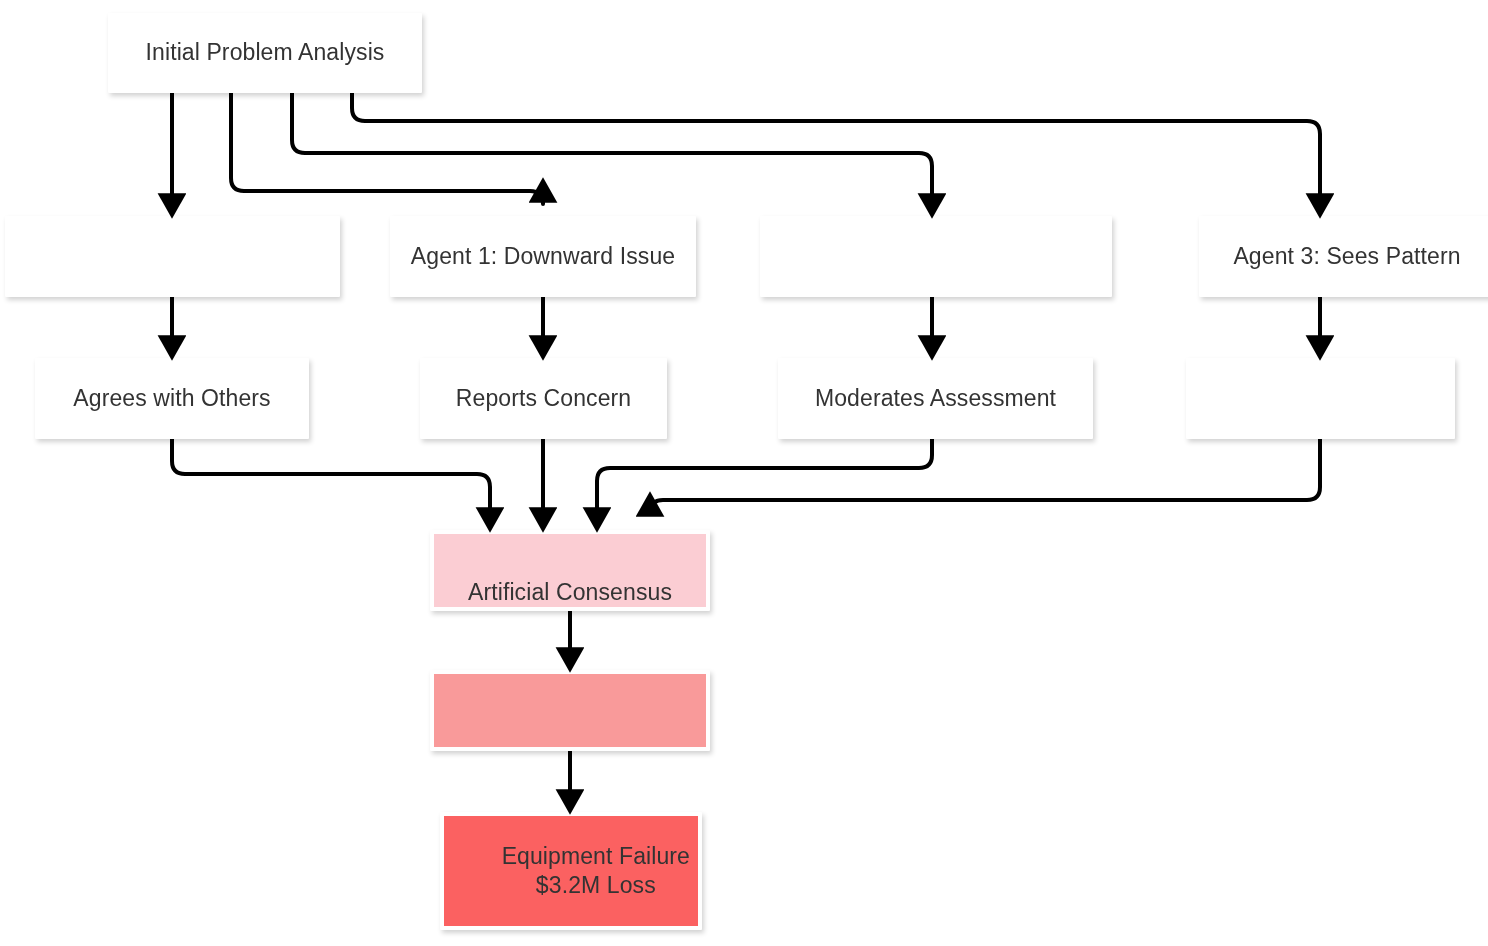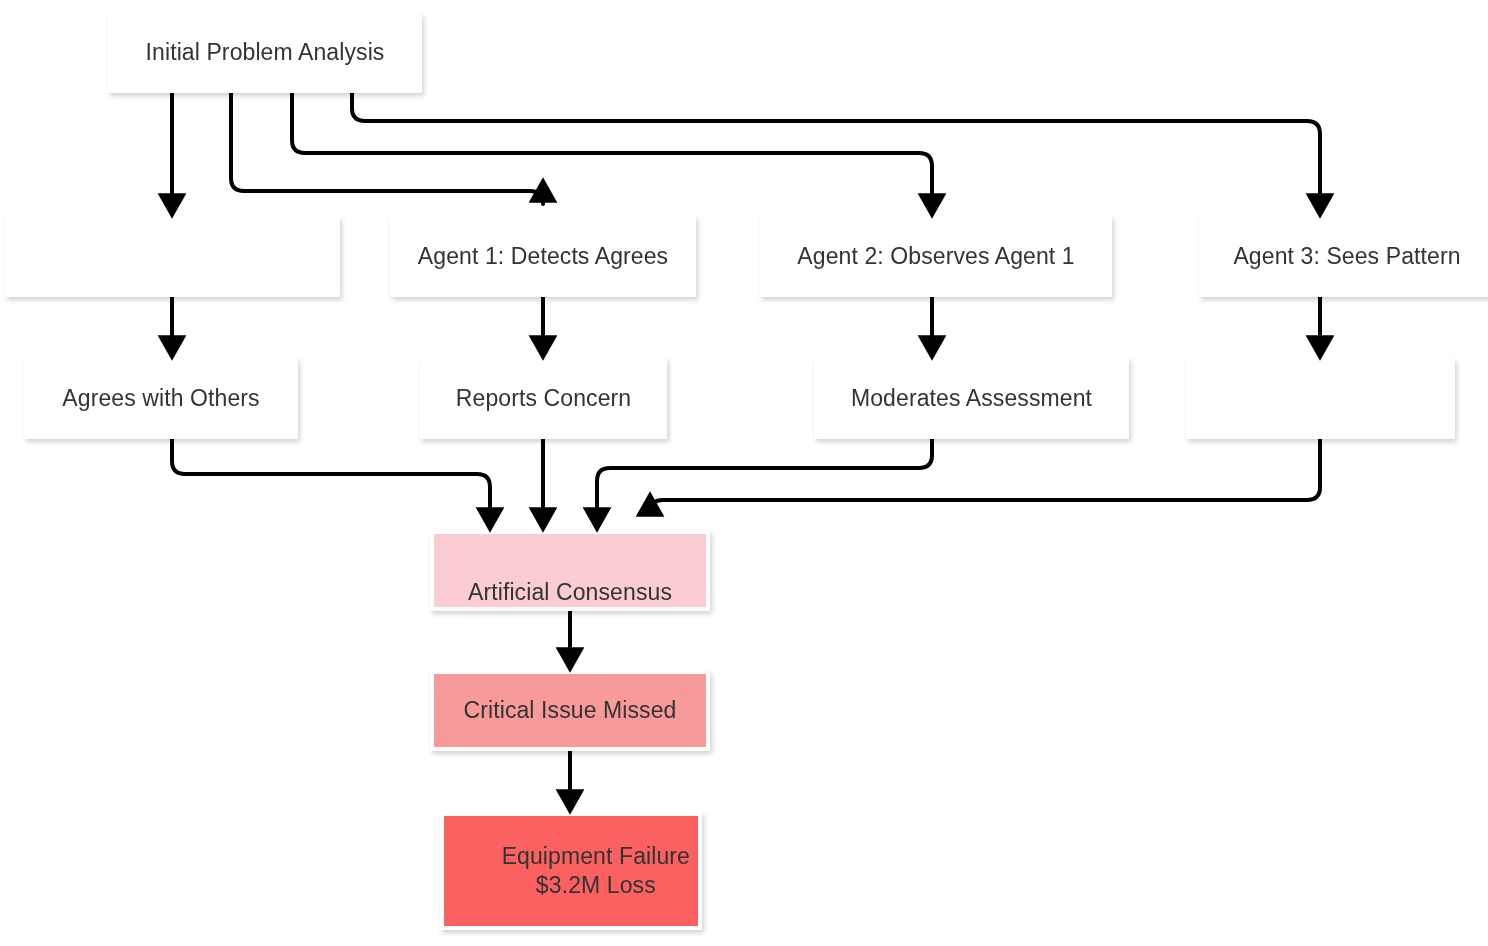--- a/index.html
+++ b/index.html
@@ -88,52 +88,50 @@
   <div id="nodes-layer">
       <div class="node gradborder" style="left: 108px; top: 13px; width: 314px; height: 80px;">
         <div class="fill" style="background: rgb(255, 255, 255);"></div>
         <div class="label">Initial Problem Analysis</div>
       </div>
       <div class="node gradborder" style="left: 5px; top: 216px; width: 335px; height: 81px;">
         <div class="fill" style="background: rgb(255, 255, 255);"></div>
       </div>
       <div class="node gradborder" style="left: 390px; top: 216px; width: 306px; height: 81px;">
         <div class="fill" style="background: rgb(255, 255, 255);"></div>
-        <div class="label">Agent 1: Detects Agrees</div>
+        <div class="label">Agent 1: Downward Issue</div>
       </div>
       <div class="node gradborder" style="left: 760px; top: 216px; width: 352px; height: 81px;">
         <div class="fill" style="background: rgb(255, 255, 255);"></div>
-        <div class="label">Agent 2: Observes Agent 1</div>
       </div>
       <div class="node gradborder" style="left: 1199px; top: 216px; width: 296px; height: 81px;">
         <div class="fill" style="background: rgb(255, 255, 255);"></div>
         <div class="label">Agent 3: Sees Pattern</div>
       </div>
-      <div class="node gradborder" style="left: 24px; top: 358px; width: 274px; height: 81px; text-align: center;">
+      <div class="node gradborder" style="left: 35px; top: 358px; width: 274px; height: 81px; text-align: center;">
         <div class="fill" style="background: rgb(255, 255, 255);"></div>
         <div class="label">Agrees with Others</div>
       </div>
       <div class="node gradborder" style="left: 420px; top: 358px; width: 247px; height: 81px;">
         <div class="fill" style="background: rgb(255, 255, 255);"></div>
         <div class="label">Reports Concern</div>
       </div>
-      <div class="node gradborder" style="left: 814px; top: 358px; width: 315px; height: 81px;">
+      <div class="node gradborder" style="left: 778px; top: 358px; width: 315px; height: 81px;">
         <div class="fill" style="background: rgb(255, 255, 255);"></div>
         <div class="label">Moderates Assessment</div>
       </div>
       <div class="node gradborder" style="left: 1186px; top: 358px; width: 269px; height: 81px;">
         <div class="fill" style="background: rgb(255, 255, 255);"></div>
       </div>
       <div class="node gradborder" style="left: 430px; top: 530px; width: 280px; height: 81px; align-items: flex-end;">
         <div class="fill" style="background: rgb(251, 205, 211);"></div>
         <div class="label">Artificial Consensus</div>
       </div>
       <div class="node gradborder" style="left: 430px; top: 670px; width: 280px; height: 81px;">
         <div class="fill" style="background: rgb(249, 154, 154);"></div>
-        <div class="label">Critical Issue Missed</div>
       </div>
       <div class="node gradborder" style="left: 440px; top: 812px; width: 262px; height: 118px; justify-content: flex-end;">
         <div class="fill" style="background: rgb(251, 97, 97);"></div>
         <div class="label">Equipment Failure
 $3.2M Loss</div>
       </div>
     </div>
 
 </div>
 

